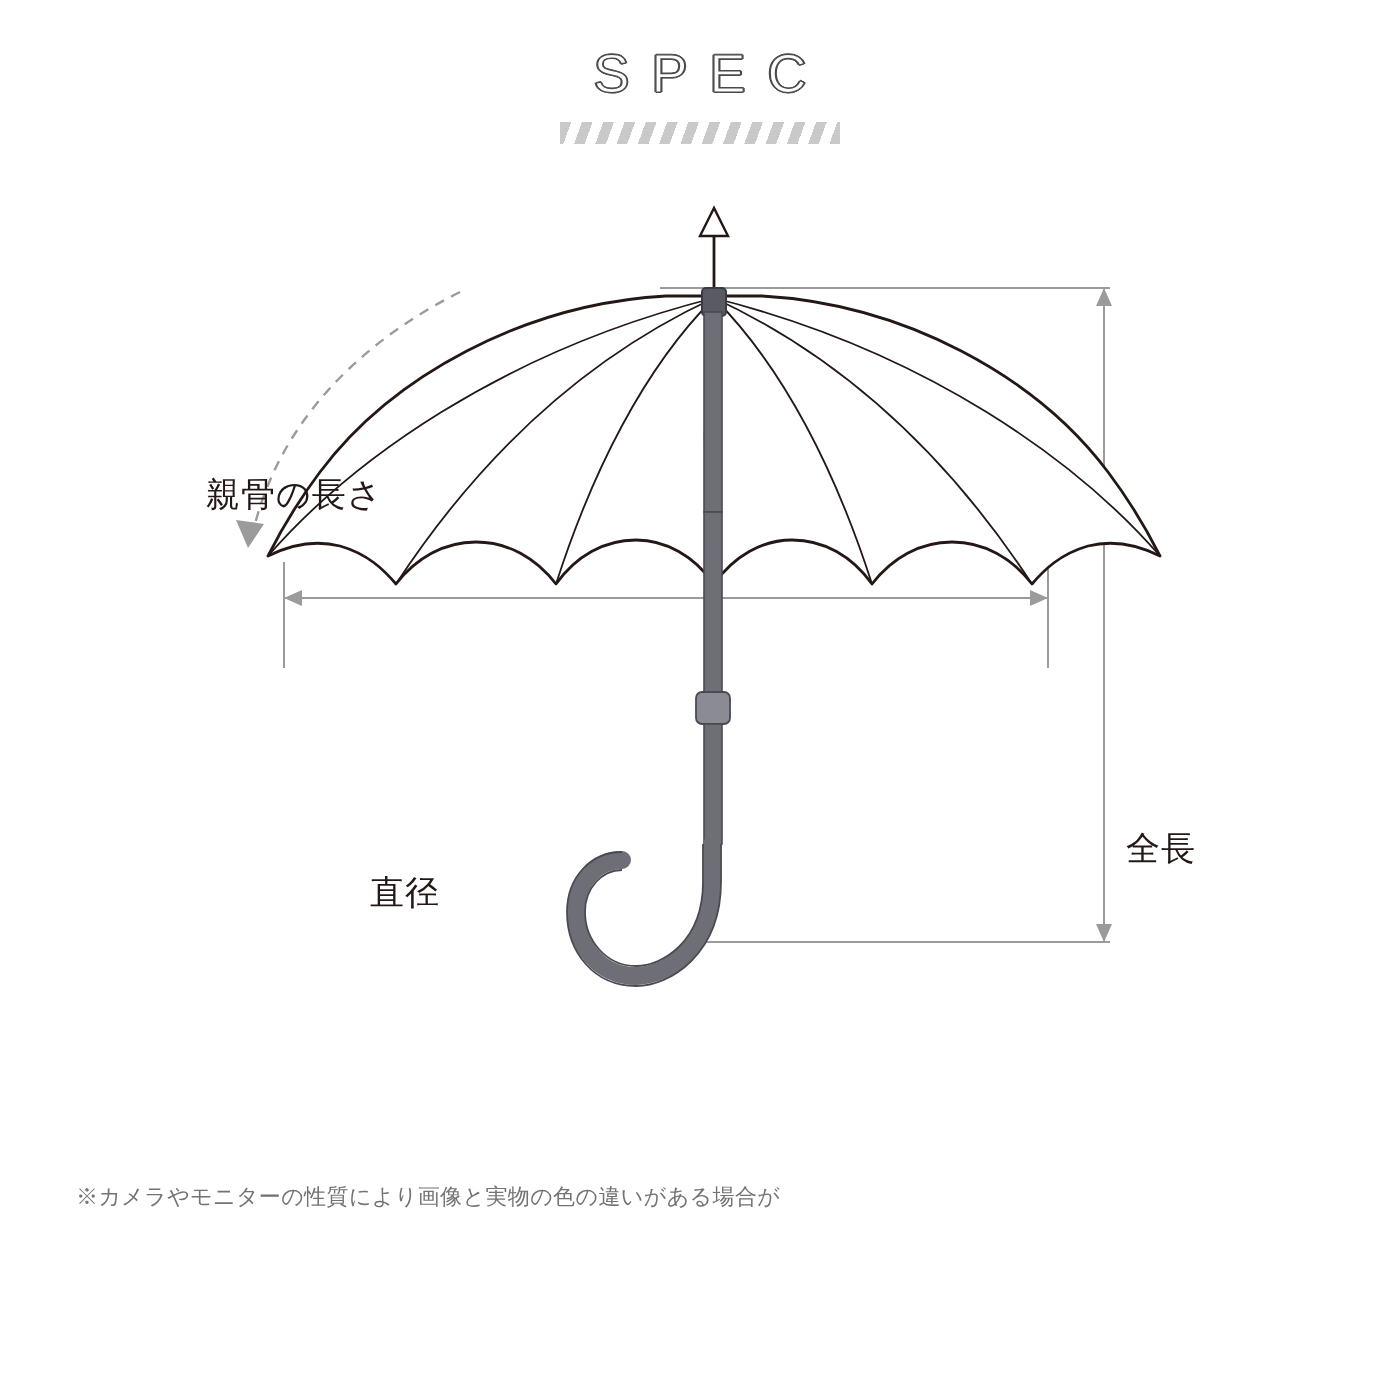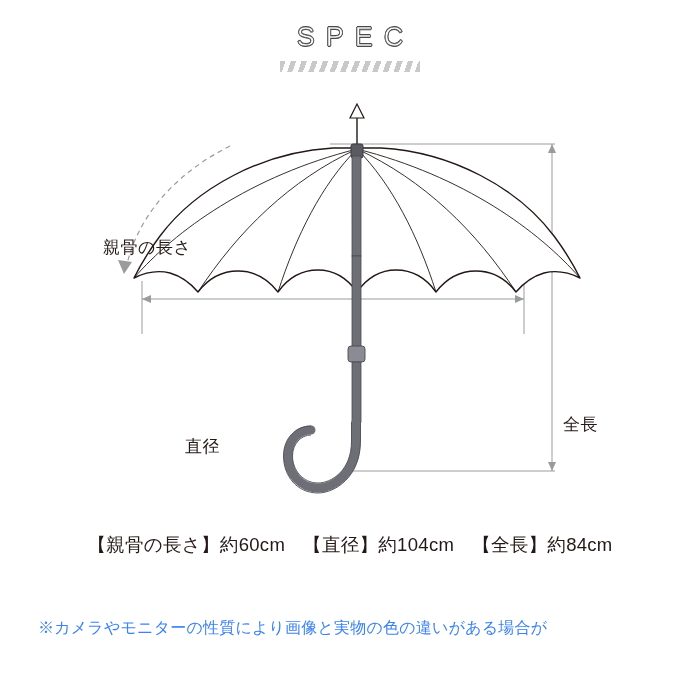--- a/index.html
+++ b/index.html
@@ -89,26 +89,26 @@
     letter-spacing: 0.3px;
   }
   .spec-line .sp {
     display: inline-block;
     width: 18px;
   }
 
   
   .notes {
     position: absolute;
-    top: 614px;
+    top: 590px;
     left: 38px;
     width: 630px;
-    font-size: 16px;
+    font-size: 11px;
     line-height: 1.75;
-    color: #3b82f6;
+    color: #737373;
     letter-spacing: 0.2px;
   }
 </style>
 </head>
 <body>
 
 <div class="page">
 
   <div class="spec-header">
     <div class="spec-title">SPEC</div>
@@ -209,21 +209,18 @@
                  C 283.5 342 296 330 311 330"></path>
       </g>
 
     </svg>
 
     <div class="dlabel lbl-rib">親骨の長さ</div>
     <div class="dlabel lbl-dia">直径</div>
     <div class="dlabel lbl-total">全長</div>
   </div>
 
-  <div class="spec-line">
-    <span>【親骨の長さ】約60cm</span><span class="sp"></span><span>【直径】約104cm</span><span class="sp"></span><span>【全長】約84cm</span>
-  </div>
 
   <div class="notes">
     <div>※カメラやモニターの性質により画像と実物の色の違いがある場合が</div>
   </div>
 
 </div>
 
 </body></html>

